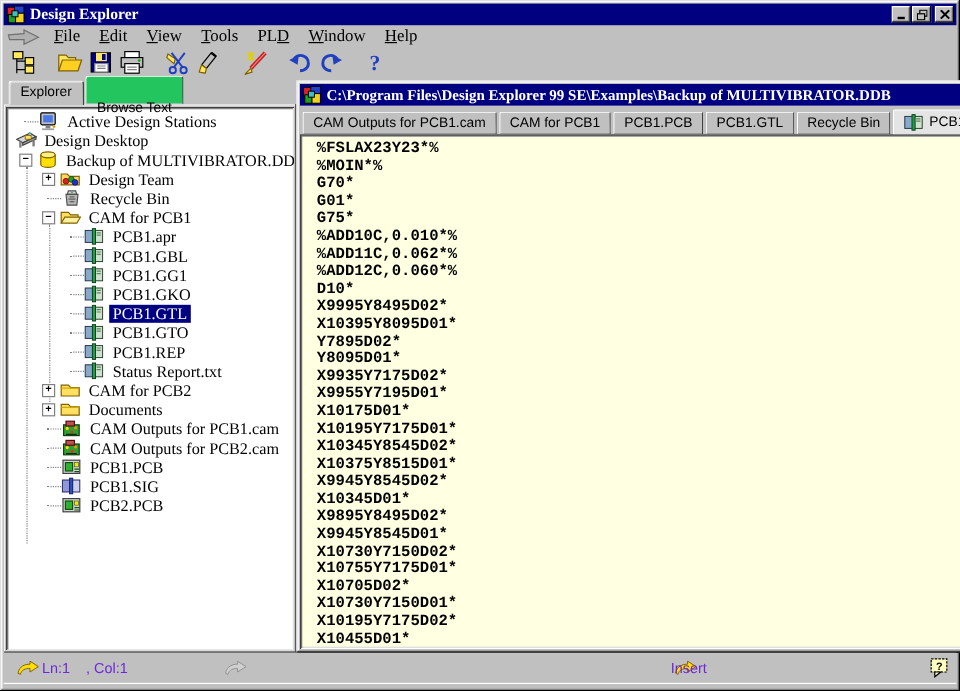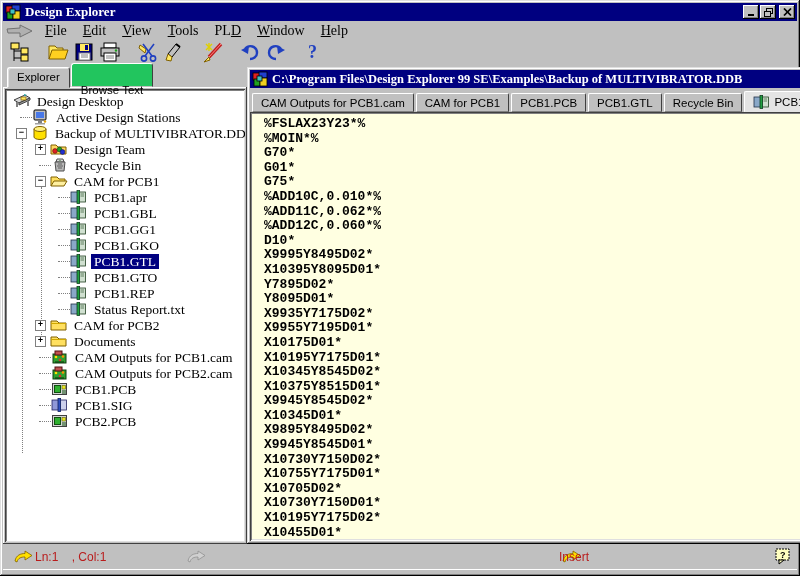--- a/index.html
+++ b/index.html
@@ -73,21 +73,21 @@
 
   
   .editor-frame{flex:1;display:flex;background:#c0c0c0;
                 box-shadow:inset 1px 1px #404040, inset -1px -1px #fff, inset 2px 2px #808080, inset -2px -2px #dfdfdf;
                 padding:2px;overflow:hidden;}
   .editor{flex:1;background:#ffffe1;overflow:hidden;padding:3px 0 0 12px;}
   .eline{font:bold 13px "Liberation Mono","DejaVu Sans Mono",monospace;line-height:14.6px;color:#000;white-space:pre;}
 
   
   .statusbar{position:absolute;left:3px;right:3px;bottom:7px;height:25px;background:#c0c0c0;
-             font:12px "Liberation Sans",sans-serif;color:#b91c1c;text-align:center;}
+             font:12px "Liberation Sans",sans-serif;color:#6d28d9;text-align:center;}
   .sb-item{position:absolute;top:0;height:25px;display:flex;align-items:center;white-space:pre;}
   .bottom-strip{position:absolute;left:3px;right:3px;bottom:3px;height:4px;background:#c0c0c0;
                 border-top:1px solid #fff;}
 </style>
 </head>
 <body>
 
 <div class="app">
 
   <div class="titlebar">
@@ -240,46 +240,46 @@
     <div class="left-panel">
       <div class="panel-tabs" id="panel-tabs">
           <span class="ptab active">Explorer</span>
           <span class="ptab inactive">Browse Text</span>
         </div>
       <div class="tree-wrap">
         <div class="tree" id="tree">
           <div class="guide" style="left:17px;top:50px;height:314px;"></div>
           <div class="guide" style="left:36px;top:98px;height:154px;"></div>
         <div class="trow">
+              <span class="tspacer" style="width: 15px;"></span>
+              <span class="tstub"></span>
+              <span class="ticon">
+                <svg width="18" height="16" viewBox="0 0 18 16">
+                  <rect x="2" y="1" width="12" height="10" rx="1" fill="#c0c0c0" stroke="#000"></rect>
+                  <rect x="4" y="3" width="8" height="6" fill="#4878e8"></rect>
+                  <rect x="6" y="12" width="4" height="2" fill="#808080"></rect>
+                  <rect x="3" y="14" width="10" height="1.5" fill="#a0a0a0"></rect>
+                  <circle cx="13" cy="12.5" r="1.2" fill="#e0a000"></circle>
+                </svg>
+              </span>
+              <span class="tlabel">Active Design Stations</span>
+            </div>
+            <div class="trow">
               <span class="tspacer" style="width: 8px;"></span>
               <span class="ticon">
                 <svg width="18" height="16" viewBox="0 0 18 16">
                   <polygon points="1,7 12,2 17,5 6,10" fill="#d8d8d8" stroke="#404040"></polygon>
                   <polygon points="6,10 17,5 17,7 6,12" fill="#a0a0a0" stroke="#404040"></polygon>
                   <rect x="3" y="9" width="2" height="5" fill="#808080"></rect>
                   <rect x="14" y="8" width="2" height="5" fill="#808080"></rect>
                   <rect x="8" y="4" width="5" height="3" fill="#ffe860" stroke="#806000" stroke-width="0.7"></rect>
                   <polygon points="11,1 14,2 11,3" fill="#30b0b0"></polygon>
                 </svg>
               </span>
               <span class="tlabel">Design Desktop</span>
-            </div>
-            <div class="trow">
-              <span class="tspacer" style="width: 15px;"></span>
-              <span class="tstub"></span>
-              <span class="ticon">
-                <svg width="18" height="16" viewBox="0 0 18 16">
-                  <rect x="2" y="1" width="12" height="10" rx="1" fill="#c0c0c0" stroke="#000"></rect>
-                  <rect x="4" y="3" width="8" height="6" fill="#4878e8"></rect>
-                  <rect x="6" y="12" width="4" height="2" fill="#808080"></rect>
-                  <rect x="3" y="14" width="10" height="1.5" fill="#a0a0a0"></rect>
-                  <circle cx="13" cy="12.5" r="1.2" fill="#e0a000"></circle>
-                </svg>
-              </span>
-              <span class="tlabel">Active Design Stations</span>
             </div>
             <div class="trow">
               <span class="tspacer" style="width: 11px;"></span>
               <span class="tbox">−</span>
               <span class="ticon">
                 <svg width="18" height="16" viewBox="0 0 18 16">
                   <path d="M3 4 L3 12 A6 2.5 0 0 0 15 12 L15 4" fill="#ffe000" stroke="#806000"></path>
                   <ellipse cx="9" cy="4" rx="6" ry="2.5" fill="#fff080" stroke="#806000"></ellipse>
                 </svg>
               </span>

